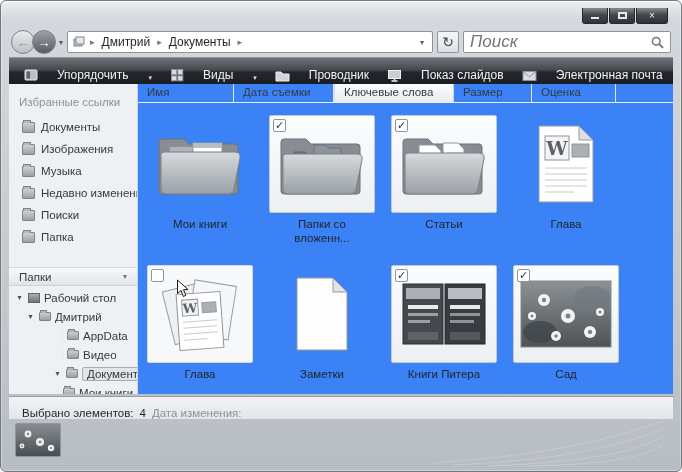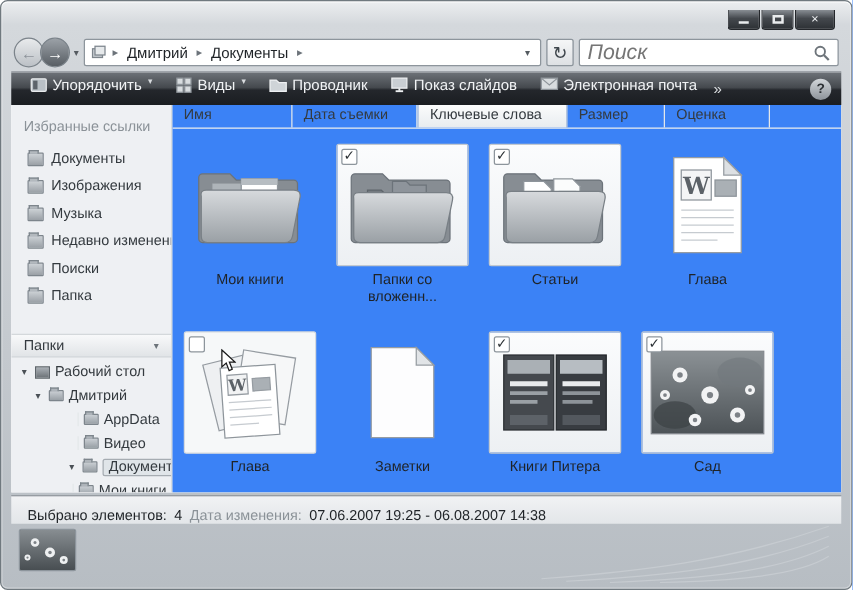--- a/index.html
+++ b/index.html
@@ -29,21 +29,21 @@
   .crumb-sep { color:#6c737a; font-size:9px; padding:0 3px; }
   .crumb-dd { margin-left:auto; color:#555b61; font-size:8px; padding:0 3px; }
   .refresh-btn { width:22px; height:22px; border:1px solid #8d959c; border-radius:2px; background:linear-gradient(#f5f6f7,#dee1e4); color:#3f464c; display:flex; align-items:center; justify-content:center; font-size:14px; flex-shrink:0; }
   .search-field { width:208px; height:22px; background:#fff; border:1px solid #8d959c; border-radius:2px; display:flex; align-items:center; padding:0 6px; flex-shrink:0; }
   .search-input { flex:1; border:none; outline:none; background:transparent; font-family:inherit; font-size:17px; font-style:italic; color:#8d939a; min-width:0; }
 
   
   .toolbar { position:absolute; top:56px; left:8px; right:8px; height:27px;
     background:linear-gradient(180deg,#6d7278 0%,#45494e 46%,#24272c 54%,#1a1d21 100%);
     border-top:1px solid #8f949a; display:flex; align-items:center; padding:0 8px; gap:4px; z-index:3; }
-  .tb-item { display:flex; align-items:flex-start; gap:4px; color:#f1f3f5; height:21px; padding:0 7px; border-radius:3px; white-space:nowrap; }
+  .tb-item { display:flex; align-items:flex-end; gap:19px; color:#f1f3f5; height:21px; padding:0 7px; border-radius:3px; white-space:nowrap; }
   .tb-dd { font-size:7px; color:#d9dcdf; margin-left:1px; }
   .tb-overflow { color:#d9dcdf; font-size:12px; padding:0 2px; }
   .tb-help { margin-left:auto; width:17px; height:17px; border-radius:50%; background:linear-gradient(#d2d6da,#8d939a); color:#2b2f33; font-weight:bold; font-size:11px; display:flex; align-items:center; justify-content:center; }
 
   
   .content { position:absolute; top:83px; left:8px; right:8px; bottom:77px; background:#fff; display:flex; overflow:hidden; }
   .sidebar { width:129px; flex-shrink:0; background:#eef0f3; border-right:1px solid #cfd3d7; position:relative; color:#343a3f; font-size:11.5px; overflow:hidden; }
   .fav-header { color:#8b9298; padding:12px 0 8px 10px; white-space:nowrap; }
   .fav-item { display:flex; align-items:center; gap:6px; height:22px; padding-left:13px; white-space:nowrap; overflow:hidden; }
   .fav-icon { width:13px; height:11px; border:1px solid #7d858c; border-radius:1px;
@@ -448,21 +448,20 @@
         </div>
 
       </div>
     </div>
   </div>
 
   <div class="status-row">
     <span class="st-dark">Выбрано элементов:</span>
     <span class="st-dark">4</span>
     <span class="st-gray">Дата изменения:</span>
-    <span class="st-dark">07.06.2007 19:25 - 06.08.2007 14:38</span>
   </div>
 
   <div class="thumb">
     <svg width="44" height="32" viewBox="0 0 44 32">
       <defs>
           <linearGradient id="thg" x1="0" y1="0" x2="0" y2="1">
         <stop offset="0" stop-color="#878d91"></stop>
             <stop offset="1" stop-color="#484e52"></stop>
           </linearGradient>
         </defs>

